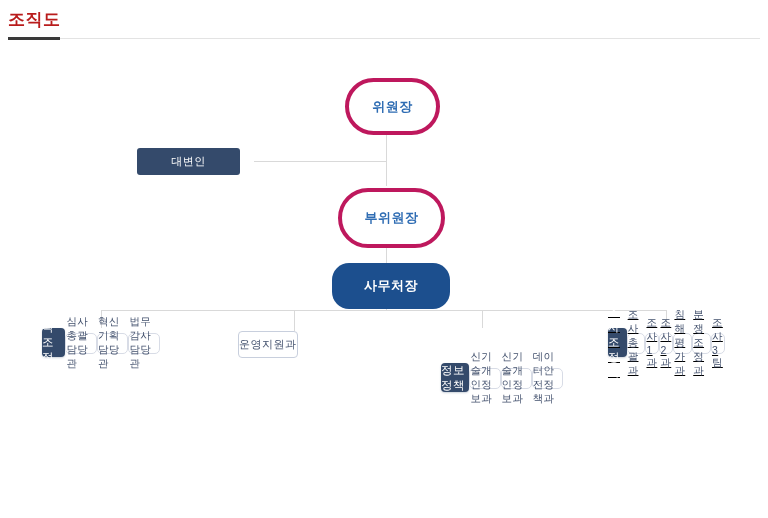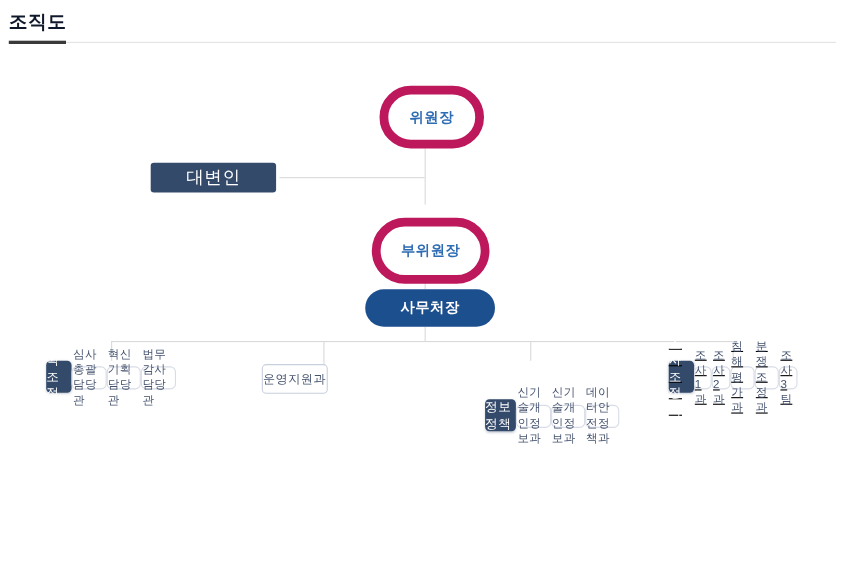--- a/index.html
+++ b/index.html
@@ -2,33 +2,33 @@
 <html><head>
 <meta charset="utf-8">
 <style>
   html,body{margin:0;padding:0;background:#ffffff;}
   #stage{
     position:relative;width:768px;height:518px;background:#ffffff;
     font-family:"Liberation Sans","DejaVu Sans",sans-serif;overflow:hidden;
   }
   
   .page-title{
-    position:absolute;left:8px;top:8px;font-size:17px;font-weight:bold;color:#0f172a;
+    position:absolute;left:8px;top:8px;font-size:17px;font-weight:bold;color:#b91c1c;
     letter-spacing:0.5px;
   }
   .title-rule-light{position:absolute;left:8px;top:38px;width:752px;height:1px;background:#e3e3e3;}
   .title-rule-dark{position:absolute;left:8px;top:37px;width:52px;height:3px;background:#3a3a3a;}
   
   .line{position:absolute;background:#d9d9d9;}
   .vline{width:1px;}
   .hline{height:1px;}
   
   .oval{
     position:absolute;box-sizing:border-box;background:#ffffff;
-    border:8px solid #be185d;border-radius:32px;
+    border:4px solid #be185d;border-radius:32px;
     display:flex;align-items:center;justify-content:center;
     color:#2e6cb3;font-weight:bold;font-size:13px;letter-spacing:0.5px;
   }
   
   .dark-box{
     position:absolute;box-sizing:border-box;background:#344a6b;border-radius:4px;
     display:flex;align-items:center;justify-content:center;
     color:#ffffff;font-size:11.5px;letter-spacing:0.5px;
   }
   
@@ -72,29 +72,29 @@
   <div class="line hline" style="left:101px;top:310px;width:565px;"></div>
   <div class="line vline" style="left:101px;top:310px;height:18px;"></div>
   <div class="line vline" style="left:294px;top:310px;height:21px;"></div>
   <div class="line vline" style="left:482px;top:310px;height:18px;"></div>
   <div class="line vline" style="left:666px;top:310px;height:18px;"></div>
 
   <div class="oval" style="left:345px;top:78px;width:95px;height:57px;">
     <span>위원장</span>
   </div>
 
-  <div class="dark-box" style="left:137px;top:148px;width:114px;height:27px;border-radius:3px;font-size:16px;text-align:right;">
+  <div class="dark-box" style="left:137px;top:148px;width:103px;height:27px;border-radius:3px;font-size:11px;text-align:right;">
     <span>대변인</span>
   </div>
 
-  <div class="oval" style="left:338px;top:198px;width:107px;height:60px;">
+  <div class="oval" style="left:338px;top:188px;width:107px;height:60px;">
     <span>부위원장</span>
   </div>
 
-  <div class="pill" style="left:332px;top:263px;width:118px;height:34px;">
+  <div class="pill" style="left:332px;top:263px;width:118px;height:46px;">
     <span>사무처장</span>
   </div>
 
   <div class="branch" style="left:42px;width:118px;">
     <div class="head">
       <span>기획조정관</span>
     </div>
     <div class="child">
       <span>심사총괄담당관</span>
     </div>
@@ -125,20 +125,23 @@
     <div class="child">
       <span>데이터안전정책과</span>
     </div>
   </div>
 
   <div class="branch" style="left:608px;width:117px;text-decoration:underline;">
     <div class="head">
       <span>조사조정국</span>
     </div>
     <div class="child">
+      <span>조사총괄과</span>
+    </div>
+    <div class="child">
       <span>조사1과</span>
     </div>
     <div class="child">
       <span>조사2과</span>
     </div>
     <div class="child">
       <span>침해평가과</span>
     </div>
     <div class="child">
       <span>분쟁조정과</span>

